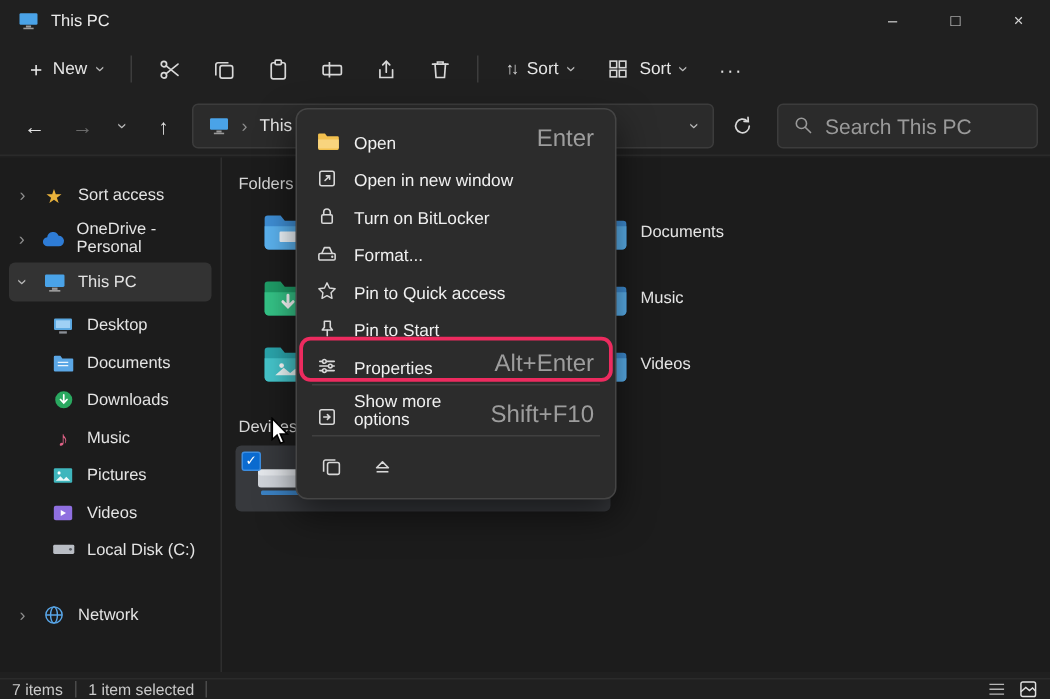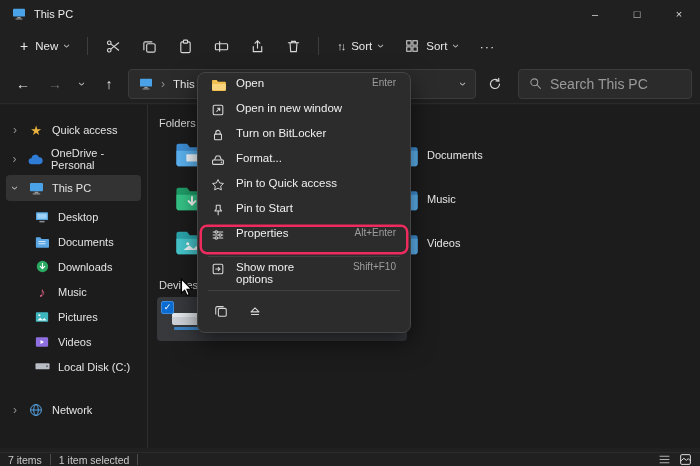--- a/index.html
+++ b/index.html
@@ -57,23 +57,23 @@
   .drive-tile { position:relative; width:250px; height:44px; background:#37393d; border-radius:4px; display:flex; align-items:center; gap:10px; padding-left:14px; }
   .checkbox { position:absolute; top:4px; left:4px; width:13px; height:13px; background:#0b6bd0; border:1px solid #3c8de0; border-radius:2px; display:flex; align-items:center; justify-content:center; color:#fff; font-size:9px; line-height:1; }
 
   
   .statusbar { position:absolute; left:0; right:0; bottom:0; height:14px; background:#202020; border-top:1px solid #2b2b2b; display:flex; align-items:center; font-size:10.5px; color:#c9c9c9; padding:0 8px; }
   .ssep { width:1px; height:11px; background:#4a4a4a; margin:0 8px; }
   .status-right { margin-left:auto; display:flex; align-items:center; gap:8px; }
 
   
   .ctxmenu { position:absolute; left:197px; top:72px; width:214px; background:#2c2c2c; border:1px solid #454545; border-radius:8px; box-shadow:0 10px 24px rgba(0,0,0,.55); padding:4px; z-index:50; }
-  .mi { position:relative; height:25px; display:flex; align-items:flex-start; gap:10px; padding:0 10px 0 8px; border-radius:4px; font-size:11.5px; color:#f0f0f0; }
+  .mi { position:relative; height:25px; display:flex; align-items:flex-end; gap:10px; padding:0 10px 0 8px; border-radius:4px; font-size:11.5px; color:#f0f0f0; }
   .mi .micon { width:16px; height:16px; display:flex; align-items:center; justify-content:center; flex:none; }
-  .mi .short { margin-left:auto; color:#9d9d9d; font-size:10px;padding-left:20px; }
+  .mi .short { margin-left:auto; color:#9d9d9d; font-size:16px;padding-left:20px; }
   .mi.ring { box-shadow:0 0 0 2.5px #ed2b5f; border-radius:5px; }
   .msep { height:1px; background:#404040; margin:4px 6px; }
   .mstrip { display:flex; align-items:center; gap:4px; padding:3px 4px 4px 4px; }
   .mstrip .ibtn { width:30px; height:26px; }
 
   .cursor { position:absolute; left:180px; top:278px; z-index:100; pointer-events:none; }
 
   svg { display:block; }
 </style>
 </head>
@@ -202,21 +202,21 @@
       <input type="text" placeholder="Search This PC" style="">
     </div>
   </div>
 
   <div class="bodyarea">
 
     <div class="sidebar">
       <div class="nav-item">
         <span class="exp chev-r">›</span>
         <span class="nicon glyph-star">★</span>
-        <span>Quick access</span>
+        <span>Sort access</span>
       </div>
       <div class="nav-item">
         <span class="exp chev-r">›</span>
         <span class="nicon">
           <svg width="15" height="11" viewBox="0 0 16 11">
               <path d="M4 10.5a3.2 3.2 0 01-.3-6.4A4.2 4.2 0 0111.8 3 3.3 3.3 0 0112 10.5z" fill="#2e7cd6"></path>
             </svg>
         </span>
         <span>OneDrive - Personal</span>
       </div>

